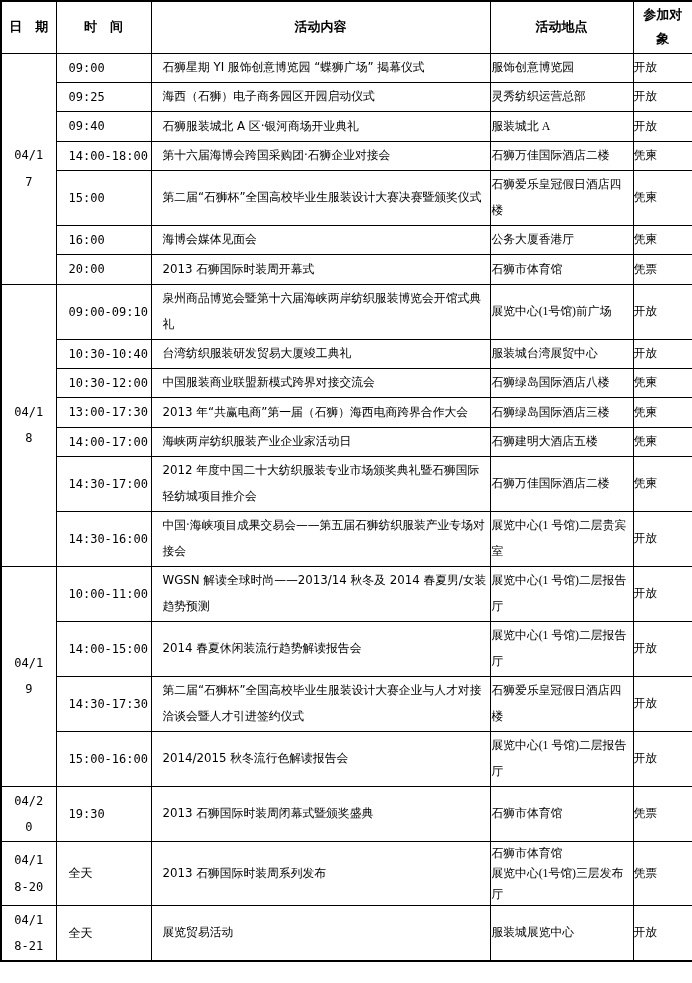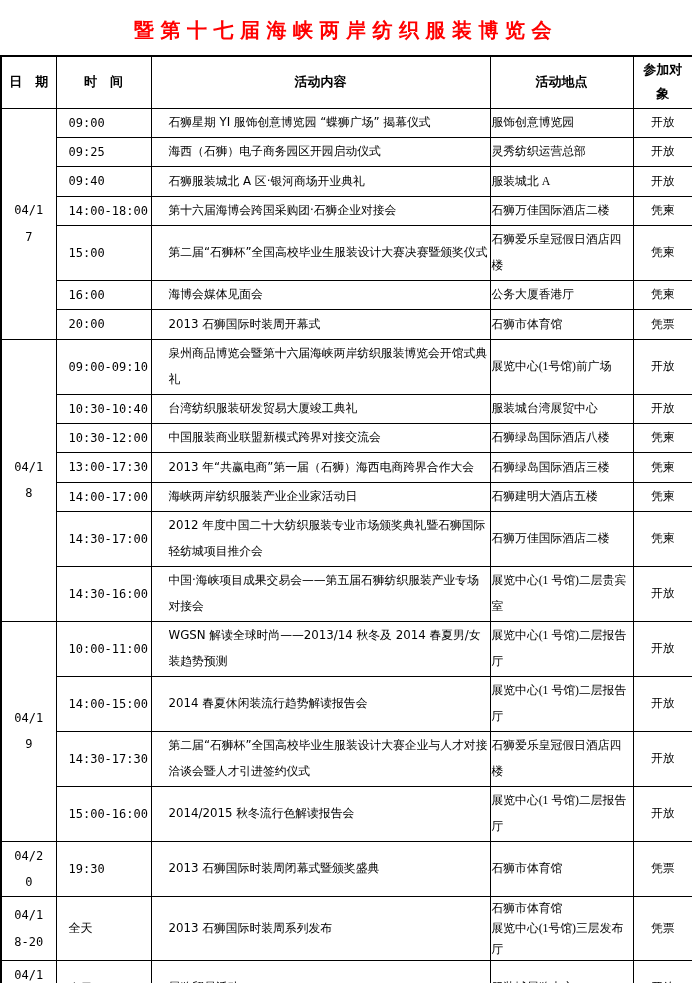--- a/index.html
+++ b/index.html
@@ -55,32 +55,31 @@
     padding: 1px 12px;
     font-family: "DejaVu Sans Mono", monospace;
     font-size: 12px;
   }
   td.time-cell {
     padding-left: 12px;
     font-family: "DejaVu Sans Mono", monospace;
     font-size: 12px;
     white-space: nowrap;
   }
-  td.content-cell  { padding-left: 17px; padding-right: 2px; }
+  td.content-cell  { padding-left: 11px; padding-right: 2px; }
   td.location-cell { padding-left: 1px; padding-right: 3px; white-space: pre-line; font-family: Liberation Serif, serif; }
   td.location-cell.tight { line-height: 1.7; }
-  td.participants-cell { text-align: center; }
+  td.participants-cell { text-align: left; }
   .schedule tbody tr { height: 26px; }
   .schedule tbody tr.tall { height: 54px; }
 </style>
 </head>
 <body>
 
 <div class="titles">
-  <div class="title-line second">暨第十七届海峡两岸纺织服装博览会</div>
 </div>
 
 <table class="schedule">
   <colgroup>
     <col class="col-date">
       <col class="col-time">
       <col class="col-content">
       <col class="col-location">
       <col class="col-participants">
   </colgroup>

